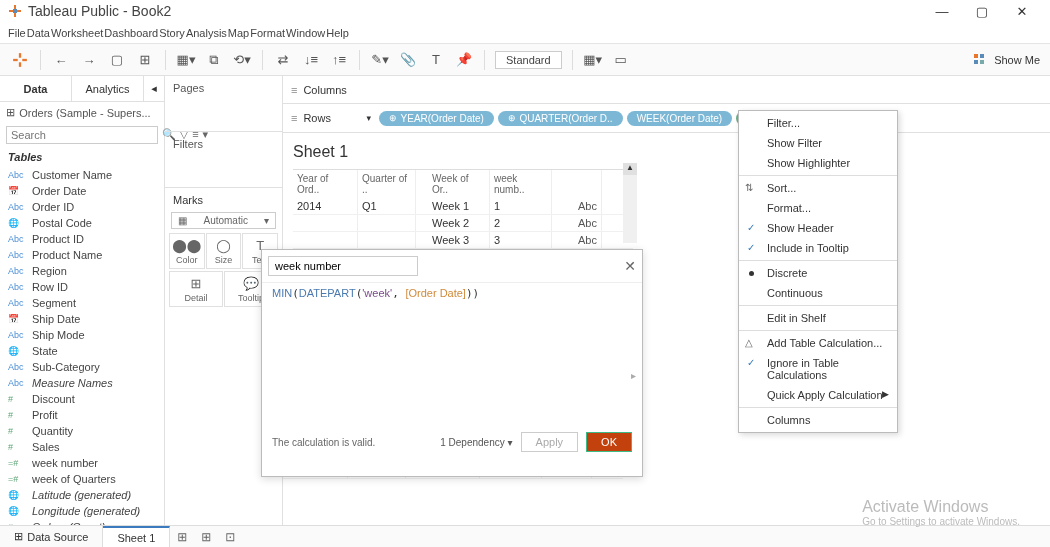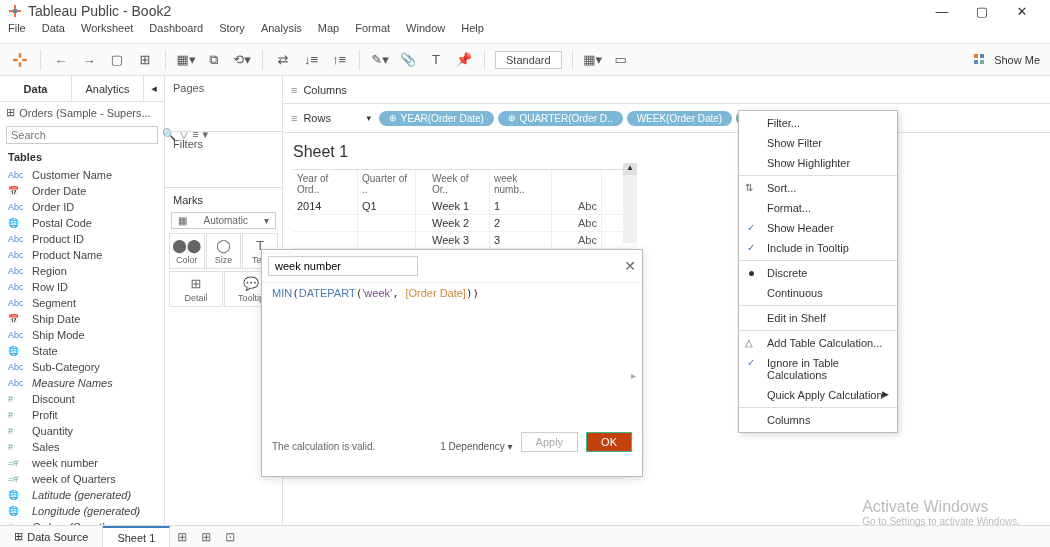--- a/index.html
+++ b/index.html
@@ -1,38 +1,38 @@
 <!DOCTYPE html>
 <html><head>
 <meta charset="utf-8">
 <style>
 * { box-sizing: border-box; margin: 0; padding: 0; font-family: "Segoe UI", Arial, sans-serif; }
 body { background: #fff; width: 1050px; height: 547px; overflow: hidden; position: relative; font-size: 11px; color: #333; }
 .titlebar { height: 22px; display: flex; align-items: center; padding: 0 8px; background: #fff; }
 .titlebar .logo { width: 14px; height: 14px; display: inline-flex; margin-right: 6px; }
 .titlebar .title { flex: 1; font-size: 14px; color: #444; }
 .titlebar .wbtn { width: 40px; text-align: center; font-size: 13px; color: #333; }
-.menubar { height: 22px; display: flex; padding: 0 8px; gap: 16px; background: #fff; font-size: 11px; color: #444; border-bottom: 1px solid #e5e5e5;}
+.menubar { height: 22px; display: flex; align-items: center; padding: 0 8px; gap: 1px; background: #fff; font-size: 11px; color: #444; border-bottom: 1px solid #e5e5e5;}
 .menubar span { cursor: default; }
 .toolbar { height: 32px; display: flex; align-items: center; padding: 0 10px; gap: 8px; border-bottom: 1px solid #e0e0e0; background: #fafafa; }
 .tb-icon { width: 20px; height: 20px; display: flex; align-items: center; justify-content: center; color: #555; font-size: 13px; }
 .tb-sep { width: 1px; height: 20px; background: #ddd; margin: 0 2px; }
 .tb-pill { border: 1px solid #ccc; padding: 2px 10px; font-size: 11px; color: #444; background: #fff; }
 .tb-right { margin-left: auto; display: flex; align-items: center; gap: 4px; font-size: 11px; }
 .main { display: flex; height: 449px; }
 .leftpane { width: 165px; border-right: 1px solid #e0e0e0; display: flex; flex-direction: column; }
 .lefttabs { display: flex; border-bottom: 1px solid #e0e0e0; height: 26px; }
 .lefttabs .lt { flex: 1; display: flex; align-items: center; justify-content: center; border-right: 1px solid #e0e0e0; font-size: 11px; }
 .lefttabs .lt:last-child { border-right: none; }
 .lefttabs .lt.active { font-weight: bold; }
 .datasource { padding: 4px 6px; font-size: 11px; color: #555; display: flex; align-items: center; gap: 4px; }
 .searchrow { display: flex; align-items: center; padding: 3px 6px; gap: 4px; }
 .searchrow input { flex: 1; border: 1px solid #ccc; padding: 2px 4px; font-size: 11px; }
 .searchrow .mini { width: 14px; height: 14px; color: #666; font-size: 11px; text-align: center; }
-.section-header { padding: 4px 8px; font-weight: bold; font-size: 11px; }
+.section-header { padding: 4px 8px; font-weight: bold; font-size: 11px; font-style: italic; }
 .fieldlist { flex: 1; overflow: hidden; }
 .fieldrow { display: flex; align-items: center; padding: 2px 8px; gap: 6px; font-size: 11px; height: 16px; }
 .fieldrow .ftype { width: 18px; font-size: 9px; color: #777; }
 .fieldrow .fname { flex: 1; color: #444; }
 .fieldrow.italic .fname { font-style: italic; }
 .fieldrow .ftype.abc { color: #4a90d9; }
 .fieldrow .ftype.date { color: #4a90d9; }
 .fieldrow .ftype.geo { color: #4a90d9; }
 .fieldrow .ftype.num { color: #5fa777; }
 .midpane { width: 118px; border-right: 1px solid #e0e0e0; display: flex; flex-direction: column; }
@@ -67,21 +67,21 @@
 .col1 { width: 65px; } .col2 { width: 58px; } .col3 { width: 62px; margin-left: 12px; } .col4 { width: 62px; } .col5 { width: 50px; text-align: right; color: #555; }
 .dtbody .dtr { border-bottom: 1px solid #f0f0f0; }
 .calcdialog { position: absolute; left: 261px; top: 249px; width: 382px; height: 228px; background: #fff; border: 1px solid #bbb; box-shadow: 0 2px 8px rgba(0,0,0,0.15); z-index: 20; }
 .calcdialog .chead { display: flex; padding: 6px; align-items: center; }
 .calcdialog .chead input { border: 1px solid #ccc; padding: 3px 6px; font-size: 11px; width: 150px; }
 .calcdialog .chead .close { margin-left: auto; font-size: 14px; color: #666; }
 .calcdialog .cbody { padding: 4px 10px; font-family: Consolas, monospace; font-size: 11px; border-top: 1px solid #eee; height: 150px; }
 .calcdialog .cbody .fn { color: #4a7ab0; }
 .calcdialog .cbody .str { color: #7a4a8a; }
 .calcdialog .cbody .fld { color: #d08a3a; }
-.calcdialog .cfoot { display: flex; align-items: flex-end; padding: 0 10px 8px; gap: 8px; font-size: 10px; }
+.calcdialog .cfoot { display: flex; align-items: center; padding: 0 10px 8px; gap: 8px; font-size: 10px; }
 .calcdialog .cfoot .valid { color: #666; flex: 1; }
 .calcdialog .cfoot .dep { color: #555; }
 .calcdialog .cfoot button { border: 1px solid #ccc; padding: 3px 14px; font-size: 11px; }
 .calcdialog .cfoot button.ok { background: #c2410c; color: #fff; border-color: #3dba85; }
 .calcdialog .cfoot button.apply { background: #fff; color: #aaa; }
 .contextmenu { position: absolute; left: 738px; top: 110px; width: 160px; background: #fff; border: 1px solid #bbb; box-shadow: 2px 2px 6px rgba(0,0,0,0.15); z-index: 30; padding: 2px 0; }
 .contextmenu .ci { padding: 4px 10px 4px 28px; font-size: 11px; position: relative; }
 .contextmenu .csep { height: 1px; background: #ddd; margin: 2px 0; }
 .contextmenu .ci .chk { position: absolute; left: 8px; top: 4px; color: #3a7abd; font-size: 10px; }
 .contextmenu .ci .sub { position: absolute; right: 8px; top: 4px; font-size: 9px; }

